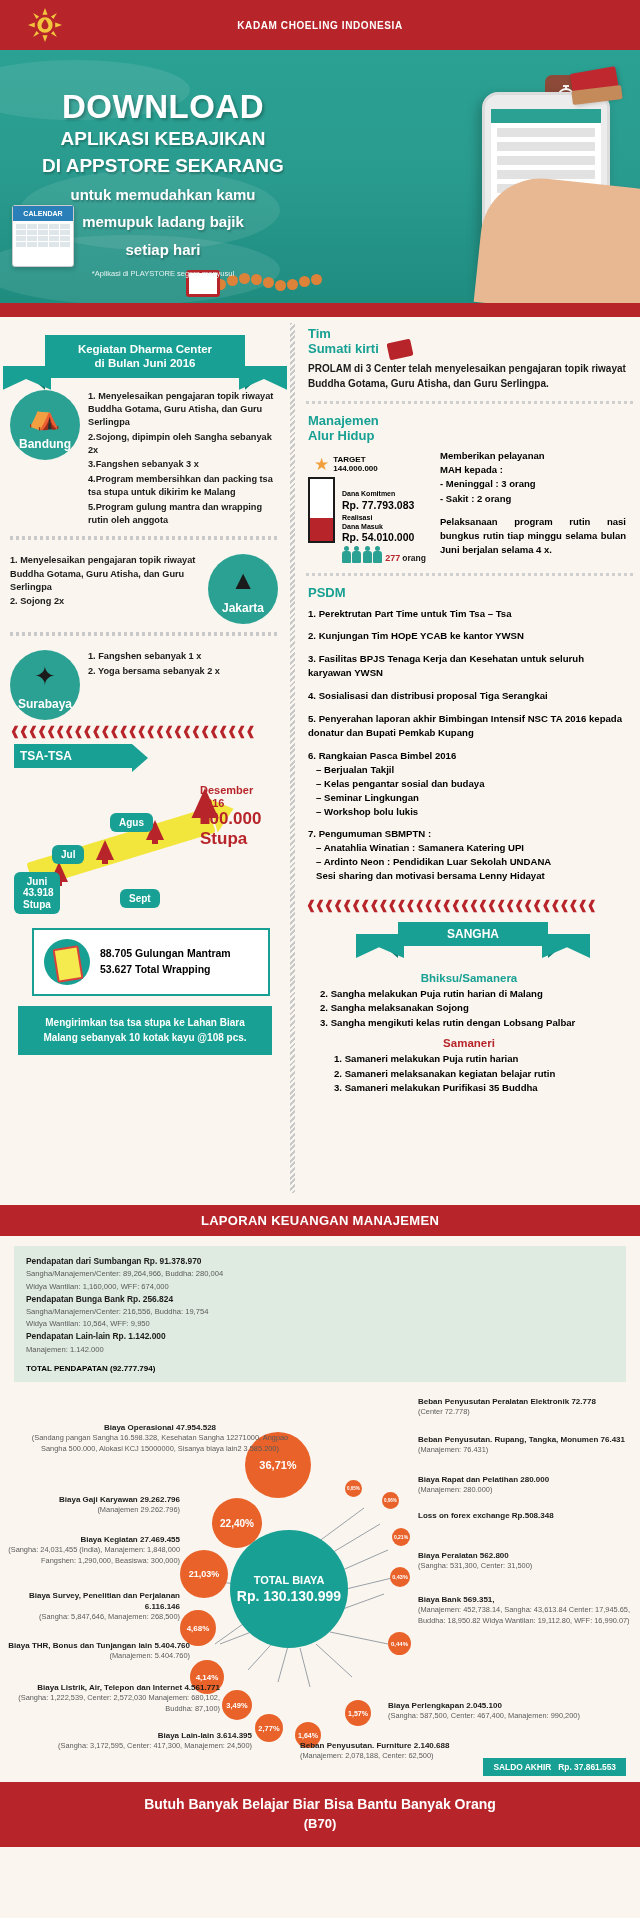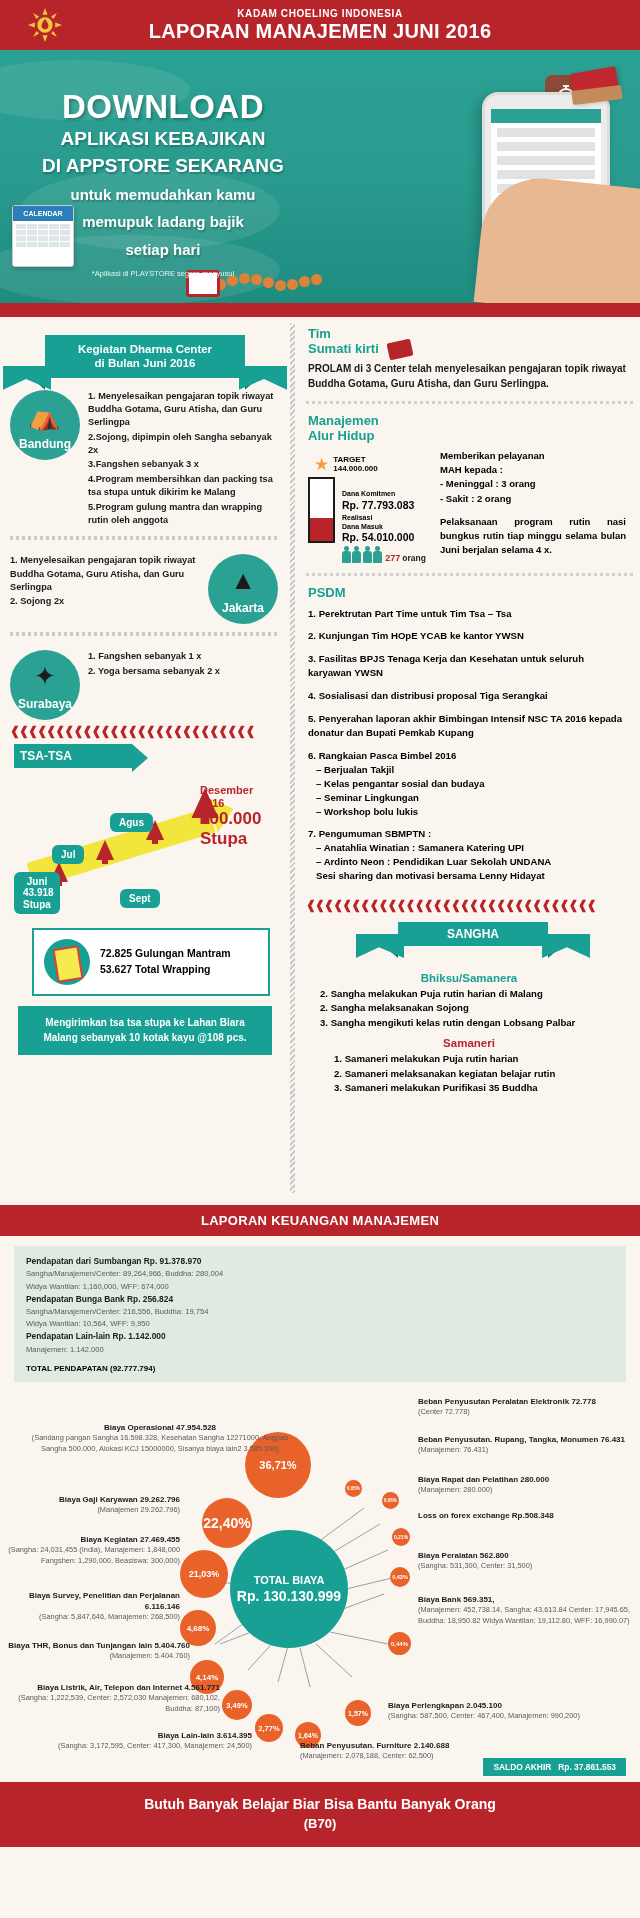--- a/index.html
+++ b/index.html
@@ -234,21 +234,20 @@
 
 <div class="top-header">
   <svg class="sun-logo" viewBox="0 0 40 40">
     <g fill="#f2c53d">
       <circle cx="20" cy="20" r="9"></circle>
       <path d="M20 0l3 8h-6zM20 40l3-8h-6zM0 20l8-3v6zM40 20l-8-3v6zM6 6l7 4-3 3zM34 6l-4 7-3-3zM6 34l4-7 3 3zM34 34l-7-4 3-3z"></path>
     </g>
     <path d="M20 13c3 4 4 6 4 8a4 4 0 01-8 0c0-2 1-4 4-8z" fill="#b7252b"></path>
   </svg>
   <div class="hdr-sub">KADAM CHOELING INDONESIA</div>
-  <div class="hdr-title">LAPORAN MANAJEMEN JUNI 2016</div>
 </div>
 
 <div class="hero">
   <div class="cloud" style="left:-40px;top:10px;width:230px;height:60px;"></div>
   <div class="cloud" style="left:20px;top:120px;width:260px;height:80px;"></div>
   <div class="cloud" style="left:-20px;top:185px;width:300px;height:70px;"></div>
 
   <div class="hero-icon-box">
     <svg width="24" height="24" viewBox="0 0 24 24" fill="none" stroke="#fff" stroke-width="1.8">
       <circle cx="12" cy="13" r="8"></circle>
@@ -407,21 +406,21 @@
         <div>Desember</div>
         <div>2016</div>
         <div class="des-big">100.000</div>
         <div class="des-big">Stupa</div>
       </div>
     </div>
 
     <div class="wrap-box">
       <div class="wrap-circ"></div>
       <div class="wrap-text">
-        <div>72.825 Gulungan Mantram</div>
+        <div>88.705 Gulungan Mantram</div>
         <div>53.627 Total Wrapping</div>
       </div>
     </div>
 
     <div class="green-note">Mengirimkan tsa tsa stupa ke Lahan Biara Malang sebanyak 10 kotak kayu @108 pcs.</div>
   </div>
 
   <div class="col-right">
     <div class="r-sect">
       <div class="r-head">
@@ -562,21 +561,21 @@
       <line x1="330" y1="250" x2="388" y2="262"></line>
       <line x1="340" y1="228" x2="384" y2="212"></line>
       <line x1="342" y1="208" x2="392" y2="196"></line>
       <line x1="338" y1="190" x2="388" y2="168"></line>
       <line x1="330" y1="172" x2="380" y2="142"></line>
       <line x1="318" y1="160" x2="364" y2="126"></line>
     </g>
   </svg>
 
   <div class="bubble" style="left:245px;top:50px;width:66px;height:66px;font-size:11px;">36,71%</div>
-  <div class="bubble" style="left:202px;top:116px;width:50px;height:50px;font-size:14px;">22,40%</div>
+  <div class="bubble" style="left:212px;top:116px;width:50px;height:50px;font-size:10px;">22,40%</div>
   <div class="bubble" style="left:180px;top:168px;width:48px;height:48px;font-size:9px;">21,03%</div>
   <div class="bubble" style="left:180px;top:228px;width:36px;height:36px;font-size:8px;">4,68%</div>
   <div class="bubble" style="left:190px;top:278px;width:34px;height:34px;font-size:8px;">4,14%</div>
   <div class="bubble" style="left:222px;top:308px;width:30px;height:30px;font-size:7.5px;">3,49%</div>
   <div class="bubble" style="left:255px;top:332px;width:28px;height:28px;font-size:7.5px;">2,77%</div>
   <div class="bubble" style="left:295px;top:340px;width:26px;height:26px;font-size:7px;">1,64%</div>
   <div class="bubble" style="left:345px;top:318px;width:26px;height:26px;font-size:7px;">1,57%</div>
   <div class="bubble" style="left:388px;top:250px;width:23px;height:23px;font-size:6px;">0,44%</div>
   <div class="bubble" style="left:390px;top:185px;width:20px;height:20px;font-size:5.5px;">0,43%</div>
   <div class="bubble" style="left:392px;top:146px;width:18px;height:18px;font-size:5px;">0,21%</div>

